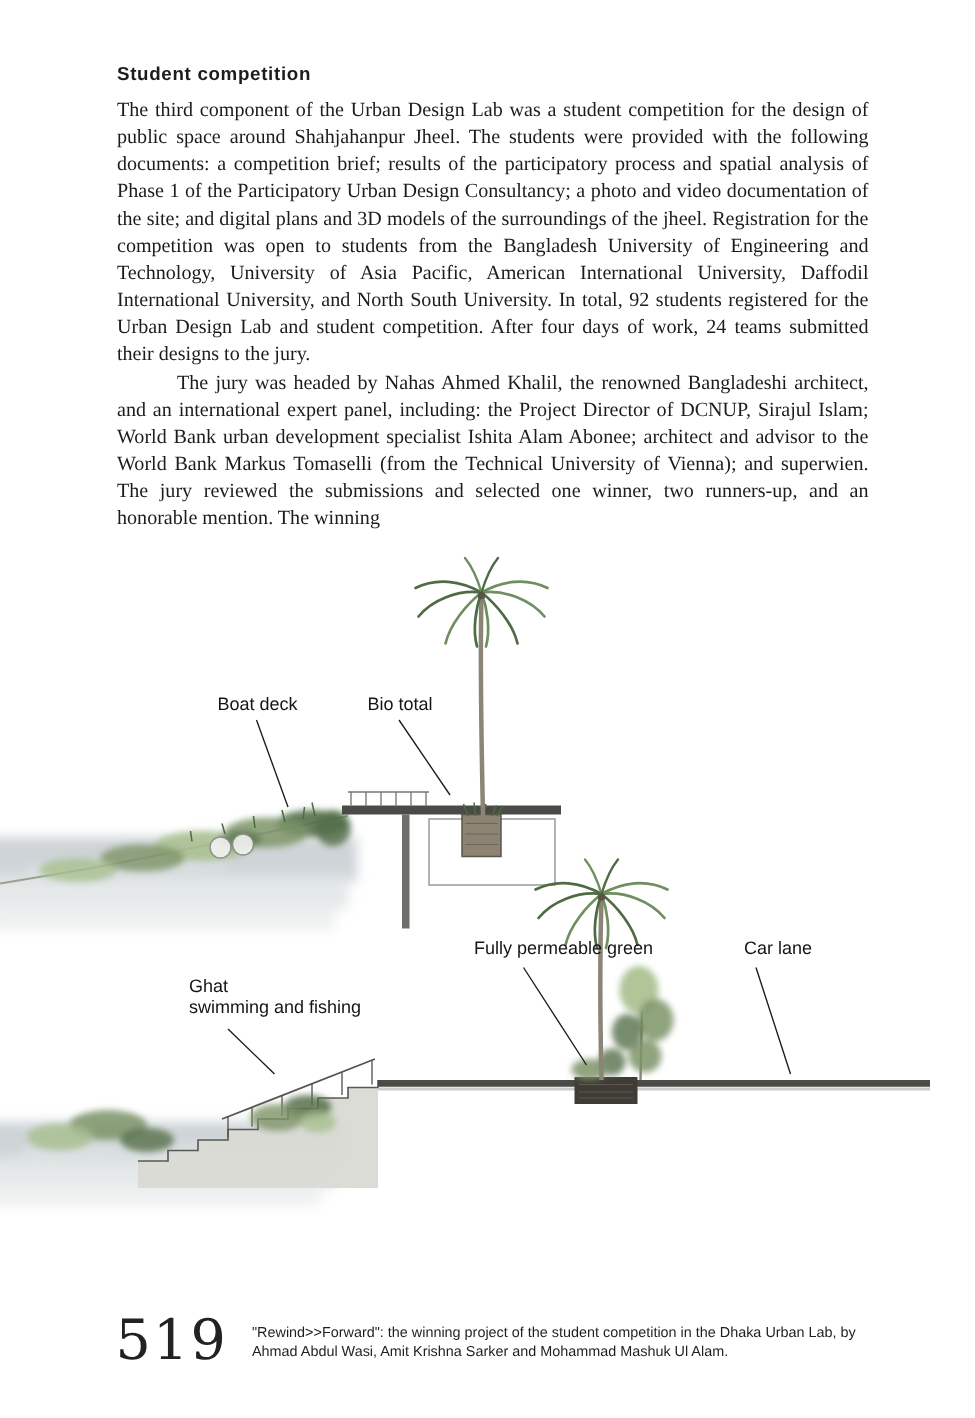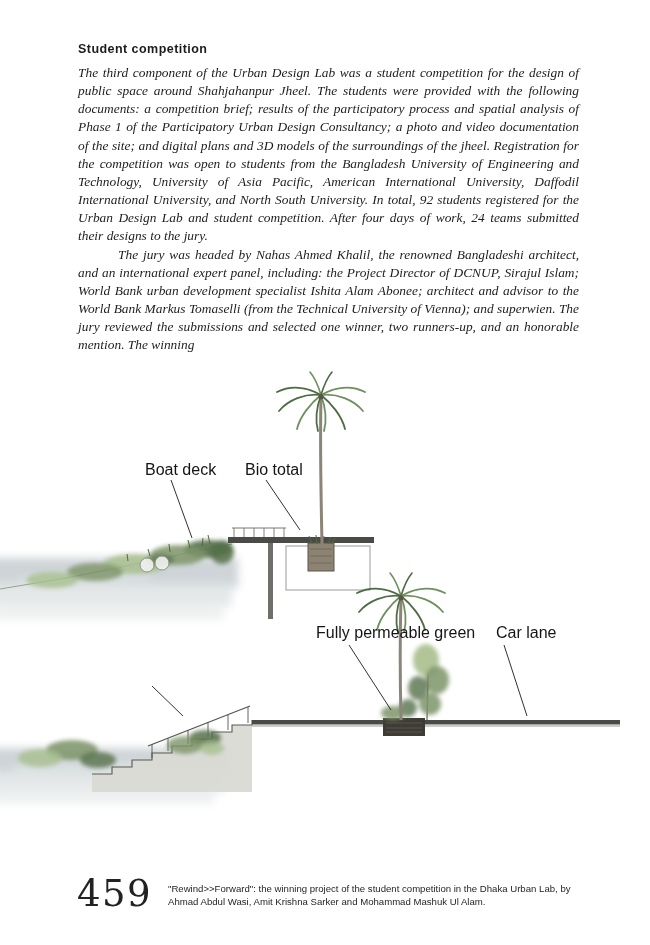--- a/index.html
+++ b/index.html
@@ -11,26 +11,26 @@
   html,body{margin:0;padding:0;}
   body{
     width:650px;height:945px;background:#ffffff;position:relative;overflow:hidden;
     font-family:"Liberation Serif", serif;color:var(--ink,#1c1c1c);
   }
   .text-block{position:absolute;left:78px;top:20px;width:501px;margin-top:22px;}
   .heading{
     font-family:"Liberation Sans", sans-serif;font-weight:700;font-size:12.5px;
     letter-spacing:.45px;margin:0 0 8px 0;color:var(--ink,#1c1c1c);
   }
-  .body-par{font-size:13.4px;line-height:18.15px;text-align:justify;margin:0;font-style:italic;}
+  .body-par{font-size:13.4px;line-height:18.15px;text-align:justify;margin:0;}
   .body-par.indented{text-indent:40px;}
   .figure{position:absolute;left:0;top:368px;width:650px;height:505px;}
   .figure svg{position:absolute;left:0;top:0;display:block;}
   .fig-label{
-    position:absolute;font-family:"Liberation Sans", sans-serif;font-size:16px;
+    position:absolute;font-family:"Liberation Sans", sans-serif;font-size:12px;
     line-height:13.5px;color:var(--label-ink,#151515);white-space:pre-line;
   }
   .lbl-boat-deck{left:145px;top:95px;}
   .lbl-bio-swale{left:245px;top:95px;}
   .lbl-permeable{left:280px;top:258px;padding-left:36px;}
   .lbl-car-lane{left:496px;top:258px;}
   .lbl-ghat{left:126px;top:283px;}
   .page-number{
     position:absolute;left:77px;top:872px;font-family:"DejaVu Serif", serif;
     font-size:37px;font-weight:400;letter-spacing:1.5px;color:#222222;
@@ -221,18 +221,20 @@
         <line x1="349" y1="277" x2="391" y2="342"></line>
         <line x1="504" y1="277" x2="527" y2="348"></line>
         <line x1="152" y1="318" x2="183" y2="348"></line>
       </g>
     </svg>
 
     <div class="fig-label lbl-boat-deck">Boat deck</div>
     <div class="fig-label lbl-bio-swale">Bio total</div>
     <div class="fig-label lbl-permeable">Fully permeable green</div>
     <div class="fig-label lbl-car-lane">Car lane</div>
+    <div class="fig-label lbl-ghat">Ghat
+swimming and fishing</div>
   </div>
 
-  <div class="page-number">459</div>
+  <div class="page-number">519</div>
   <div class="caption">"Rewind&gt;&gt;Forward": the winning project of the student competition in the Dhaka Urban Lab, by Ahmad Abdul Wasi, Amit Krishna Sarker and Mohammad Mashuk Ul Alam.</div>
 
 </div>
 
 </body></html>

